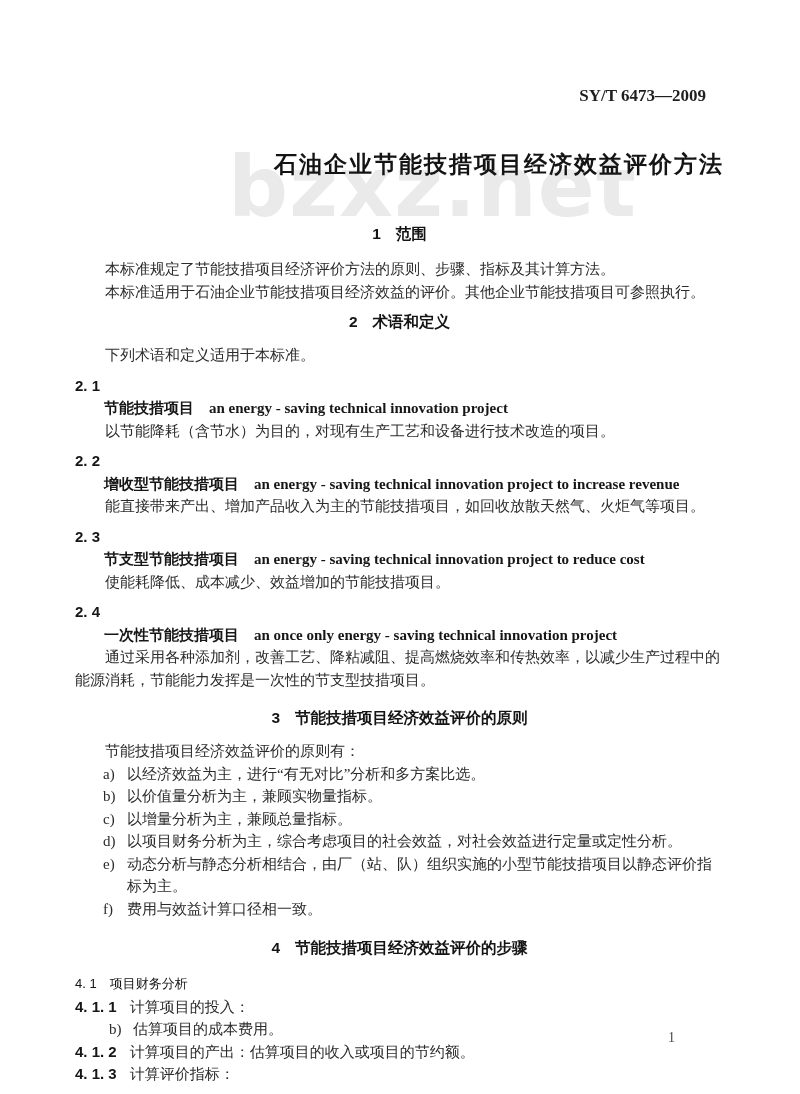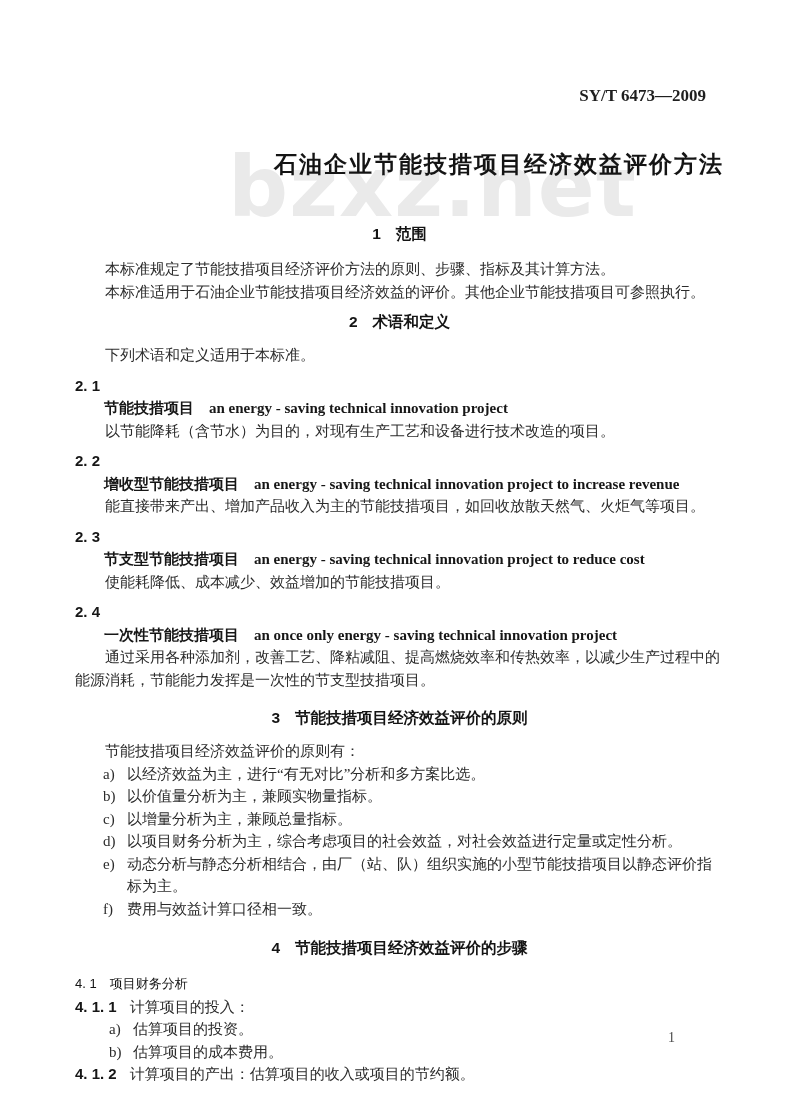--- a/index.html
+++ b/index.html
@@ -189,26 +189,28 @@
     </div>
 
     <div class="sub-heading">
       <span class="sub-num">4. 1</span><span>项目财务分析</span>
     </div>
 
     <p class="clause">
       <span class="clause-num">4. 1. 1</span><span>计算项目的投入：</span>
     </p>
     <ul class="list list-sub">
-      <li><span class="li-m">a)</span><span>估算项目的投资。</span></li>
       <li><span class="li-m">b)</span><span>估算项目的成本费用。</span></li>
     </ul>
 
     <p class="clause">
       <span class="clause-num">4. 1. 2</span><span>计算项目的产出：估算项目的收入或项目的节约额。</span>
     </p>
 
+    <p class="clause">
+      <span class="clause-num">4. 1. 3</span><span>计算评价指标：</span>
+    </p>
 
   </div>
 
   <div class="page-number">1</div>
 
 </div>
 
 </body></html>

